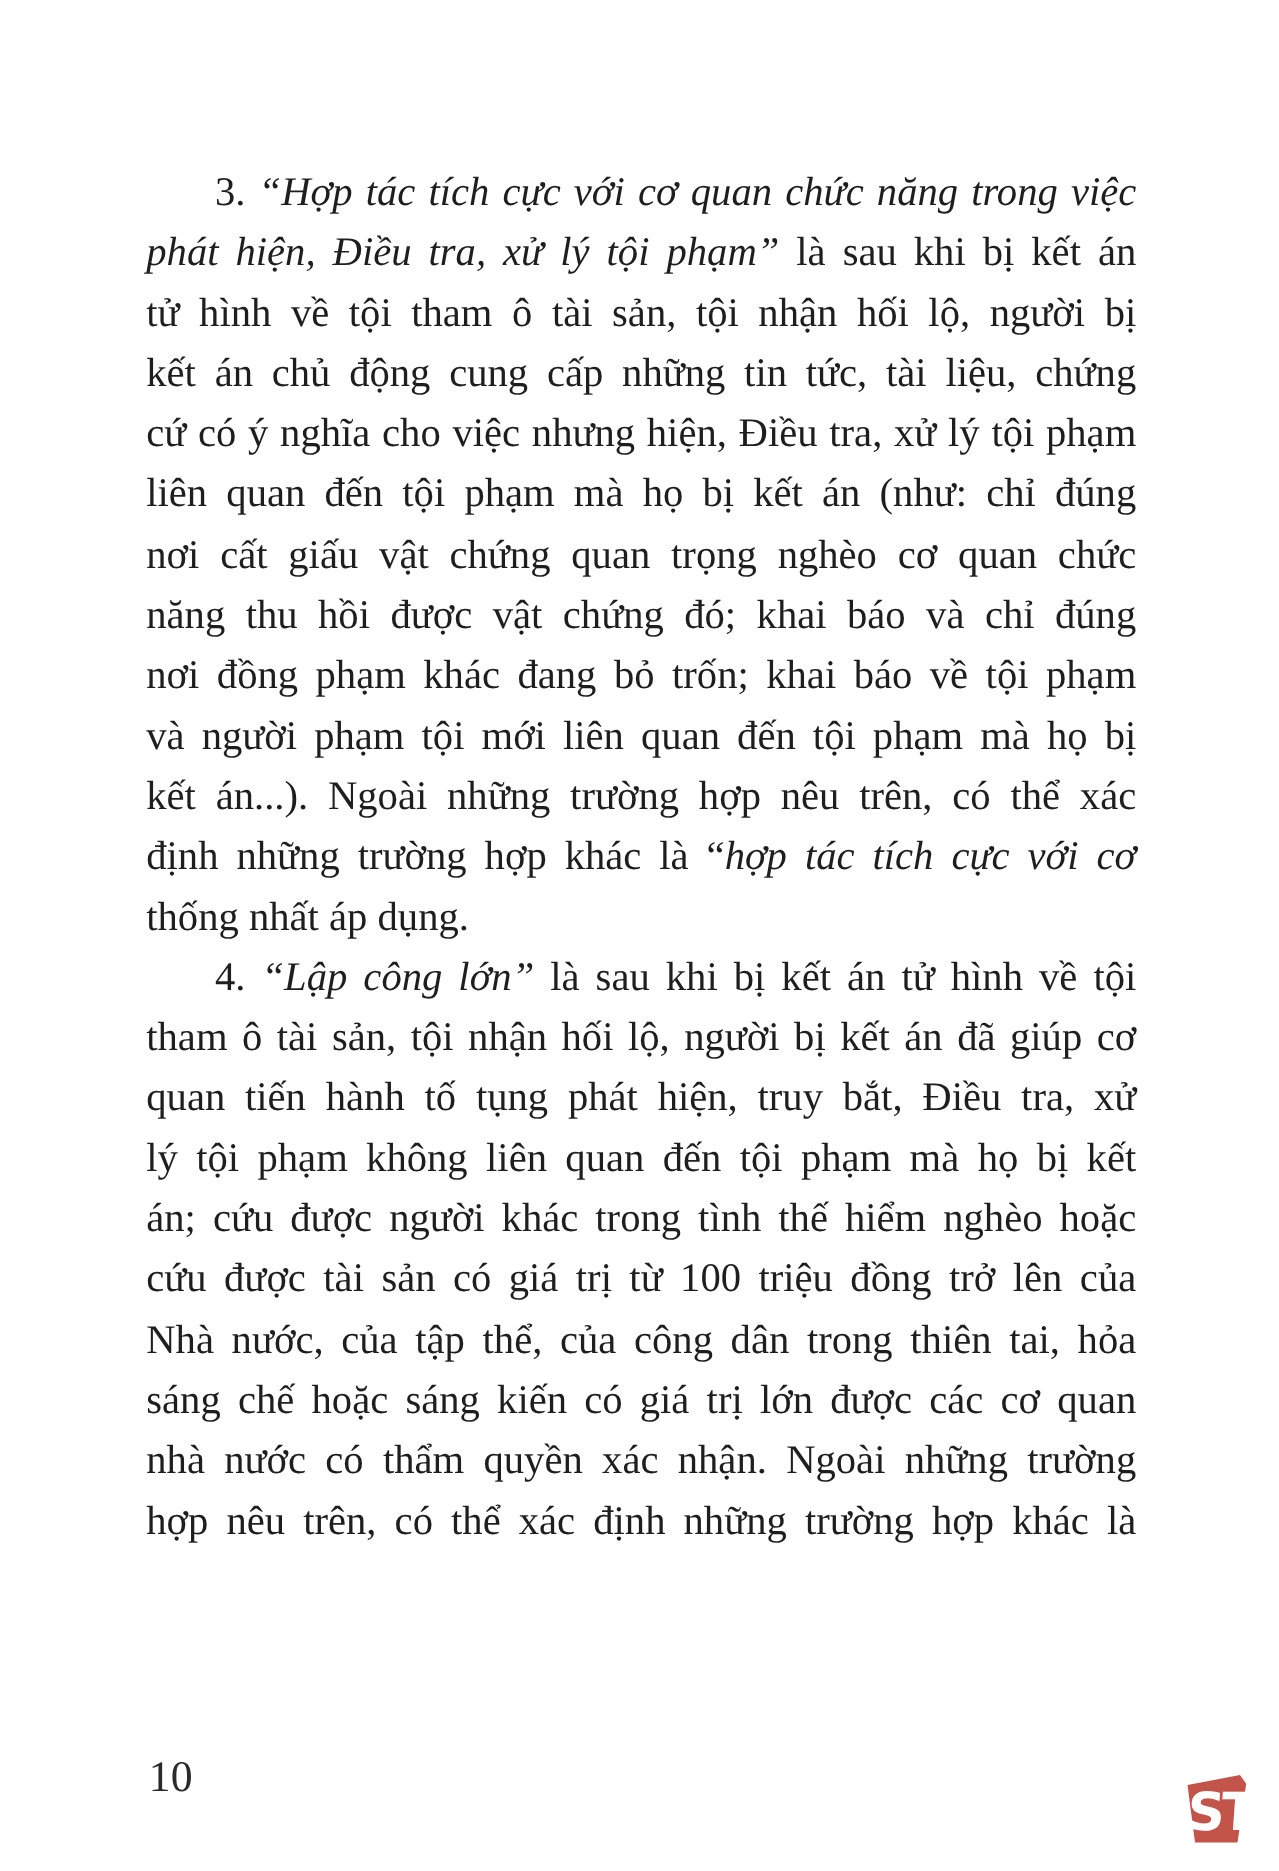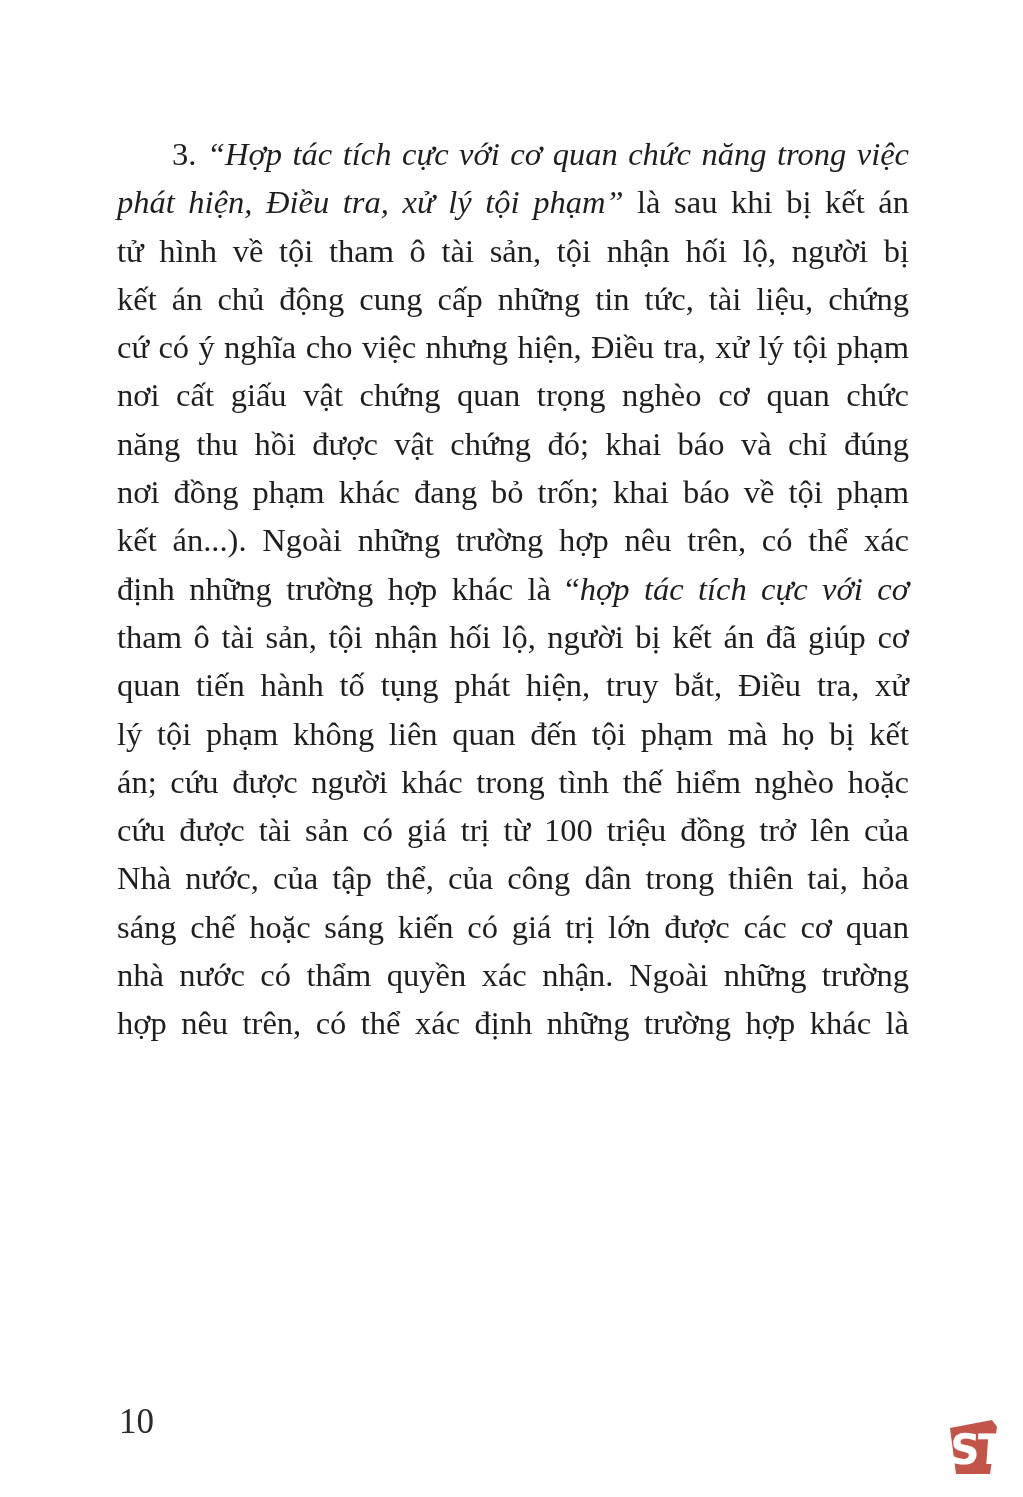--- a/index.html
+++ b/index.html
@@ -61,25 +61,29 @@
 <body>
 
 <div class="page">
 
   <div class="text-block">
       <div class="line just indent"><span class="rm">3. </span><span class="it">“Hợp tác tích cực với cơ quan chức năng trong việc</span></div>
       <div class="line just"><span class="it">phát hiện, Điều tra, xử lý tội phạm”</span><span class="rm"> là sau khi bị kết án</span></div>
       <div class="line just"><span class="rm">tử hình về tội tham ô tài sản, tội nhận hối lộ, người bị</span></div>
       <div class="line just"><span class="rm">kết án chủ động cung cấp những tin tức, tài liệu, chứng</span></div>
       <div class="line just"><span class="rm">cứ có ý nghĩa cho việc nhưng hiện, Điều tra, xử lý tội phạm</span></div>
+      <div class="line just"><span class="rm">liên quan đến tội phạm mà họ bị kết án (như: chỉ đúng</span></div>
       <div class="line just"><span class="rm">nơi cất giấu vật chứng quan trọng nghèo cơ quan chức</span></div>
       <div class="line just"><span class="rm">năng thu hồi được vật chứng đó; khai báo và chỉ đúng</span></div>
       <div class="line just"><span class="rm">nơi đồng phạm khác đang bỏ trốn; khai báo về tội phạm</span></div>
+      <div class="line just"><span class="rm">và người phạm tội mới liên quan đến tội phạm mà họ bị</span></div>
       <div class="line just"><span class="rm">kết án...). Ngoài những trường hợp nêu trên, có thể xác</span></div>
       <div class="line just"><span class="rm">định những trường hợp khác là “</span><span class="it">hợp tác tích cực với cơ</span></div>
+      <div class="line"><span class="rm">thống nhất áp dụng.</span></div>
+      <div class="line just indent"><span class="rm">4. </span><span class="it">“Lập công lớn”</span><span class="rm"> là sau khi bị kết án tử hình về tội</span></div>
       <div class="line just"><span class="rm">tham ô tài sản, tội nhận hối lộ, người bị kết án đã giúp cơ</span></div>
       <div class="line just"><span class="rm">quan tiến hành tố tụng phát hiện, truy bắt, Điều tra, xử</span></div>
       <div class="line just"><span class="rm">lý tội phạm không liên quan đến tội phạm mà họ bị kết</span></div>
       <div class="line just"><span class="rm">án; cứu được người khác trong tình thế hiểm nghèo hoặc</span></div>
       <div class="line just"><span class="rm">cứu được tài sản có giá trị từ 100 triệu đồng trở lên của</span></div>
       <div class="line just"><span class="rm">Nhà nước, của tập thể, của công dân trong thiên tai, hỏa</span></div>
       <div class="line just"><span class="rm">sáng chế hoặc sáng kiến có giá trị lớn được các cơ quan</span></div>
       <div class="line just"><span class="rm">nhà nước có thẩm quyền xác nhận. Ngoài những trường</span></div>
       <div class="line just"><span class="rm">hợp nêu trên, có thể xác định những trường hợp khác là</span></div>
     </div>

